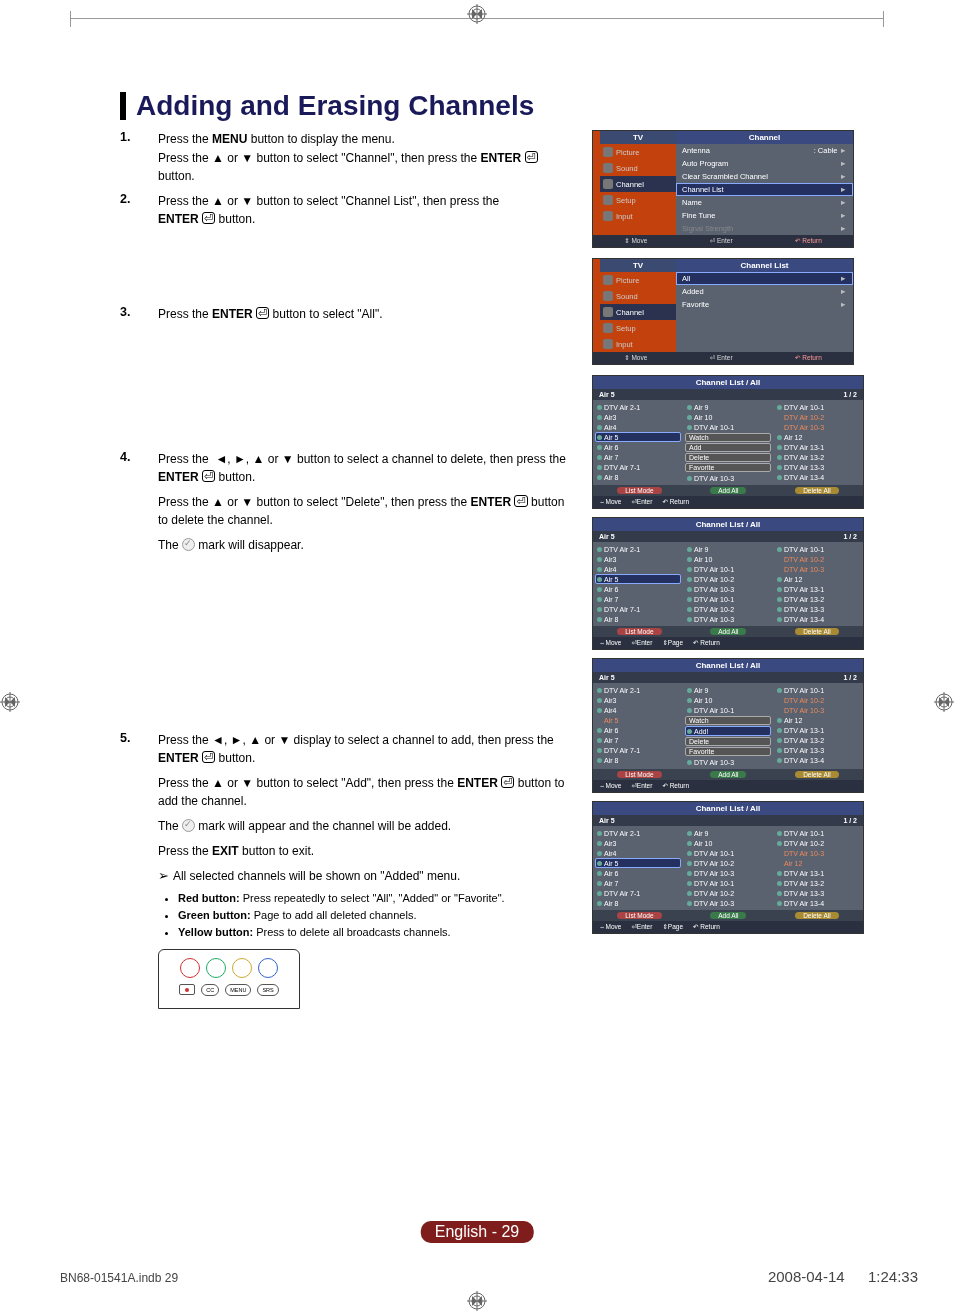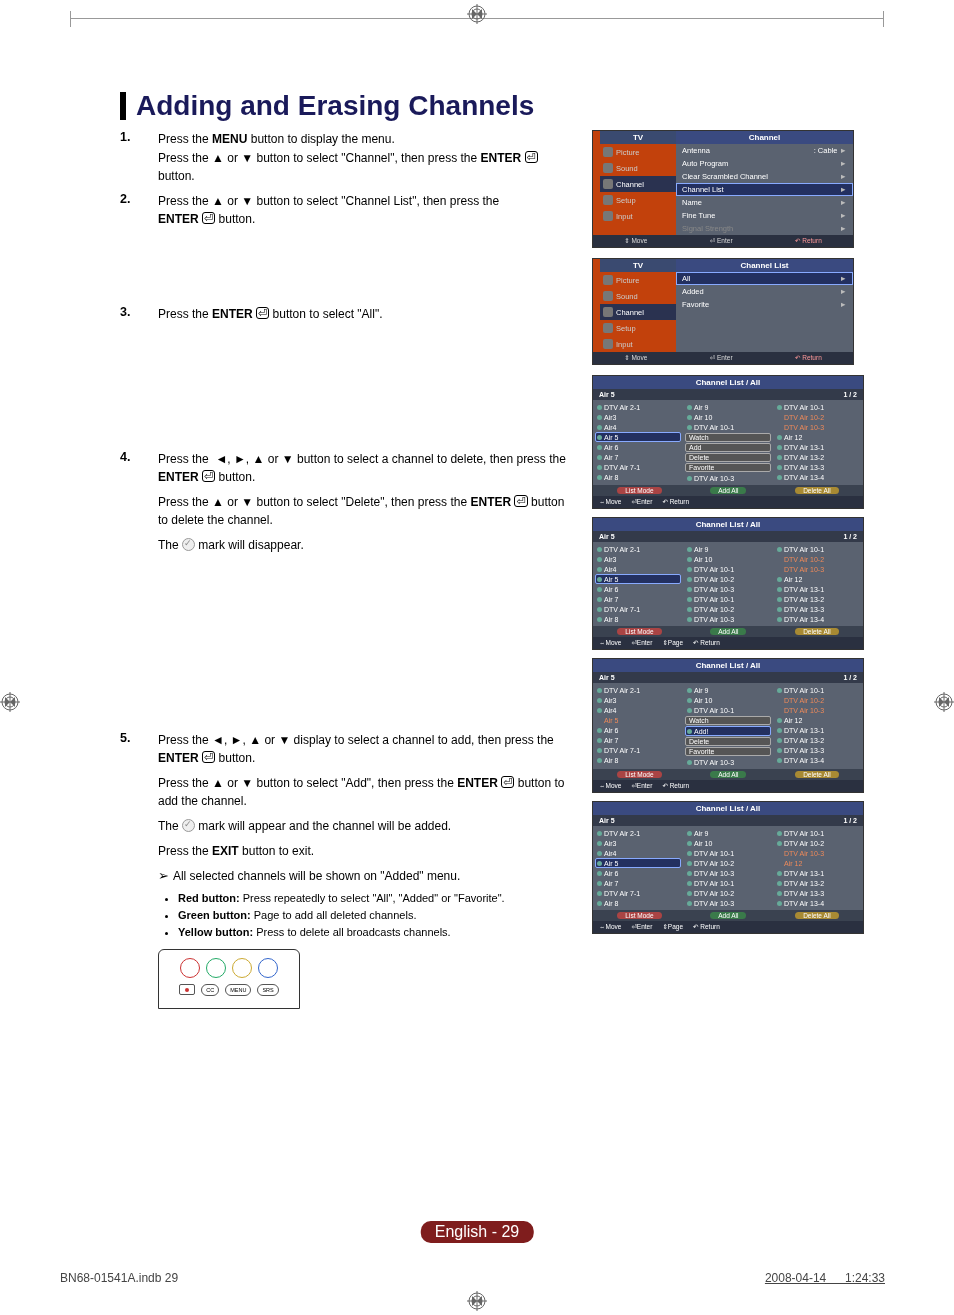--- a/index.html
+++ b/index.html
@@ -67,21 +67,21 @@
   .cl .ch.sel { background:#233060; border:1px solid #8af; padding:0.5px 1px;}
   .cl .ch.dim { color:#ef8a5a; }
   .cl .ch.dim .dot{ background:none;}
   .cl .menu-pop { background:#555; border:1px solid #aaa; border-radius:2px; padding:0 3px; margin:1px 0;}
   .cl .btns { display:flex; justify-content:space-around; padding:2px 0; background:#3a4250;}
   .cl .btns .b { background:#777; border-radius:8px; padding:0 8px; font-size:6.5px;}
   .cl .btns .b.r{ background:#a44;} .cl .btns .b.g{ background:#3a7a4a;} .cl .btns .b.y{ background:#a88a33;}
   .cl .bar { display:flex; gap:10px; padding:2px 6px; background:#2a3040; font-size:6.5px;}
   .page-footer-pill { position:absolute; bottom:72px; left:50%; transform:translateX(-50%); background:#7f1d1d; color:#fff; font-size:16px; padding:2px 14px; border-radius:10px; }
   .footer-left { position:absolute; bottom:30px; left:60px; font-size:12px; color:#444;}
-  .footer-right { position:absolute; bottom:30px; right:69px; font-size:12px; color:#444;text-decoration:underline;}
+  .footer-right { position:absolute; bottom:30px; right:36px; font-size:15px; color:#444;}
   .two-col { display:flex; gap:10px; }
   .two-col .left { flex:1; }
   .two-col .right { flex:0 0 272px; }
 </style>
 </head>
 <body>
 
 <div class="page">
   <div class="crop-top"></div>
   <div class="reg"><svg viewBox="0 0 20 20">

